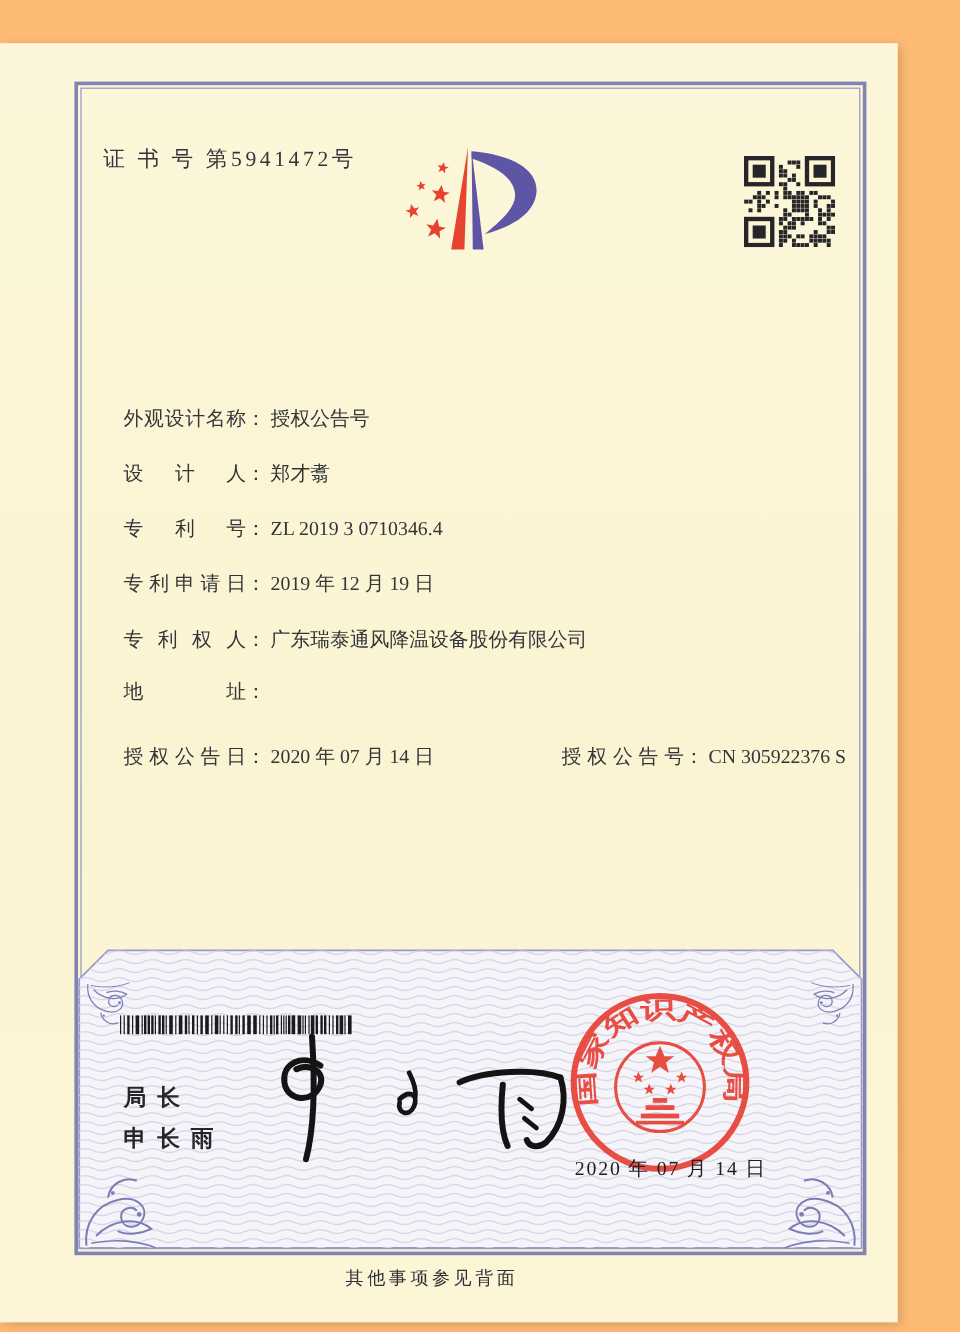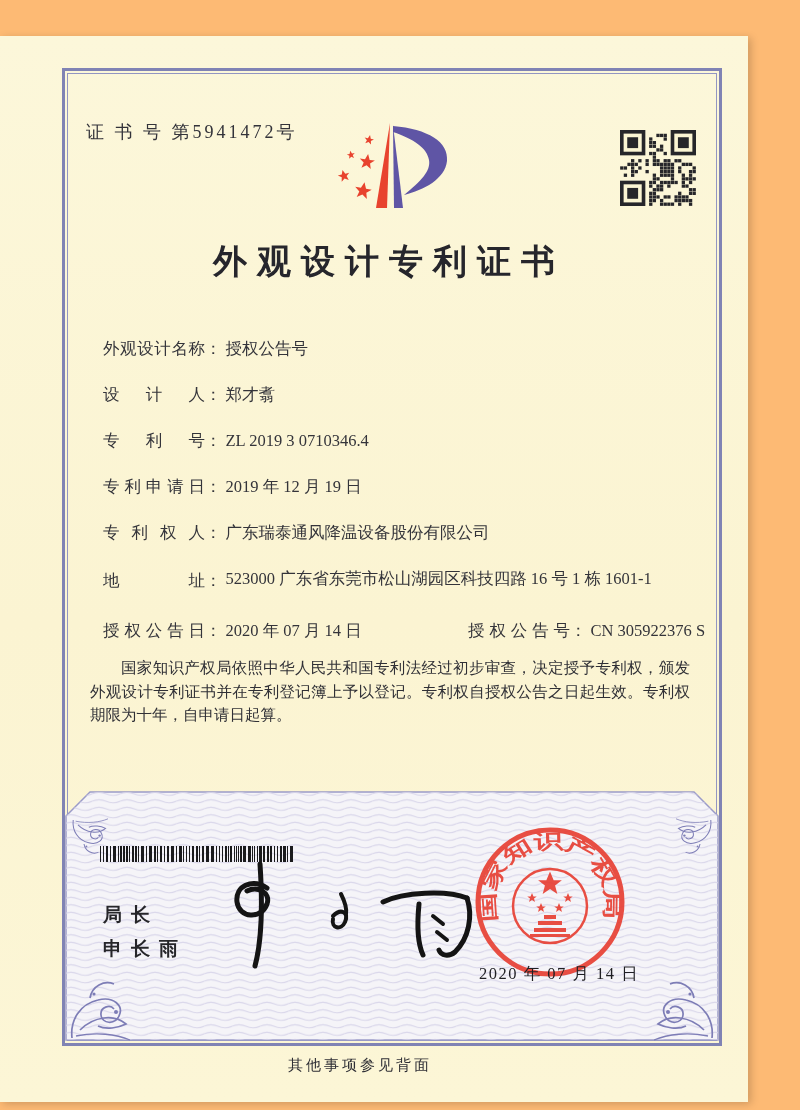--- a/index.html
+++ b/index.html
@@ -202,21 +202,20 @@
         <rect x="29.11" y="72.55" width="3.3" height="3.3"></rect>
         <rect x="39.97" y="72.55" width="3.3" height="3.3"></rect>
         <rect x="43.59" y="72.55" width="3.3" height="3.3"></rect>
         <rect x="47.21" y="72.55" width="3.3" height="3.3"></rect>
         <rect x="50.83" y="72.55" width="3.3" height="3.3"></rect>
         <rect x="58.07" y="72.55" width="3.3" height="3.3"></rect>
         <rect x="68.93" y="72.55" width="3.3" height="3.3"></rect>
       </g>
   </svg>
 
-  <div class="title">外观设计专利证书</div>
 
   <div class="fields">
     <div class="frow" style="top:0">
       <span class="lbl">外观设计名称</span>
       <span class="colon">：</span>
       <span class="val">授权公告号</span>
     </div>
     <div class="frow" style="top:46px">
       <span class="lbl">设计人</span>
       <span class="colon">：</span>
@@ -234,37 +233,35 @@
     </div>
     <div class="frow" style="top:184px">
       <span class="lbl">专利权人</span>
       <span class="colon">：</span>
       <span class="val">广东瑞泰通风降温设备股份有限公司</span>
     </div>
     <div class="frow addr" style="top:228px">
       <span class="lbl">地址</span>
       <span class="colon">：</span>
       <span class="val">
-        <span style="display:block">523000 广东省东莞市松山湖园区科技四路 16 号 1 栋 1601-1</span>
       </span>
     </div>
     <div class="frow" style="top:282px;width:604px">
       <span class="lbl">授权公告日</span>
       <span class="colon">：</span>
       <span class="val">2020 年 07 月 14 日</span>
       <span class="pair2">
         <span class="lbl">授权公告号</span>
         <span class="colon">：</span>
         <span class="val">CN 305922376 S</span>
       </span>
     </div>
   </div>
 
   <div class="paras">
-    <p>国家知识产权局依照中华人民共和国专利法经过初步审查，决定授予专利权，颁发外观设计专利证书并在专利登记簿上予以登记。专利权自授权公告之日起生效。专利权期限为十年，自申请日起算。</p>
   </div>
 
   <svg class="band-svg" width="656" height="252" viewBox="0 0 656 252">
     <defs>
       <pattern id="wv" width="28" height="7.5" patternUnits="userSpaceOnUse">
         <path d="M0,3.8 Q7,0.6 14,3.8 T28,3.8" fill="none" stroke="#d7d4e9" stroke-width="1.1"></path>
       </pattern>
       <g id="fl" fill="none" stroke="#7d7db6" stroke-width="1.7">
         <path d="M2,0 C0,-18 10,-34 28,-38 C44,-42 54,-32 49,-22 C45,-13 32,-14 31,-23 C30,-31 40,-34 44,-29"></path>
         <path d="M10,-8 C24,-22 44,-24 56,-14 C48,-10 36,-8 28,-12"></path>

